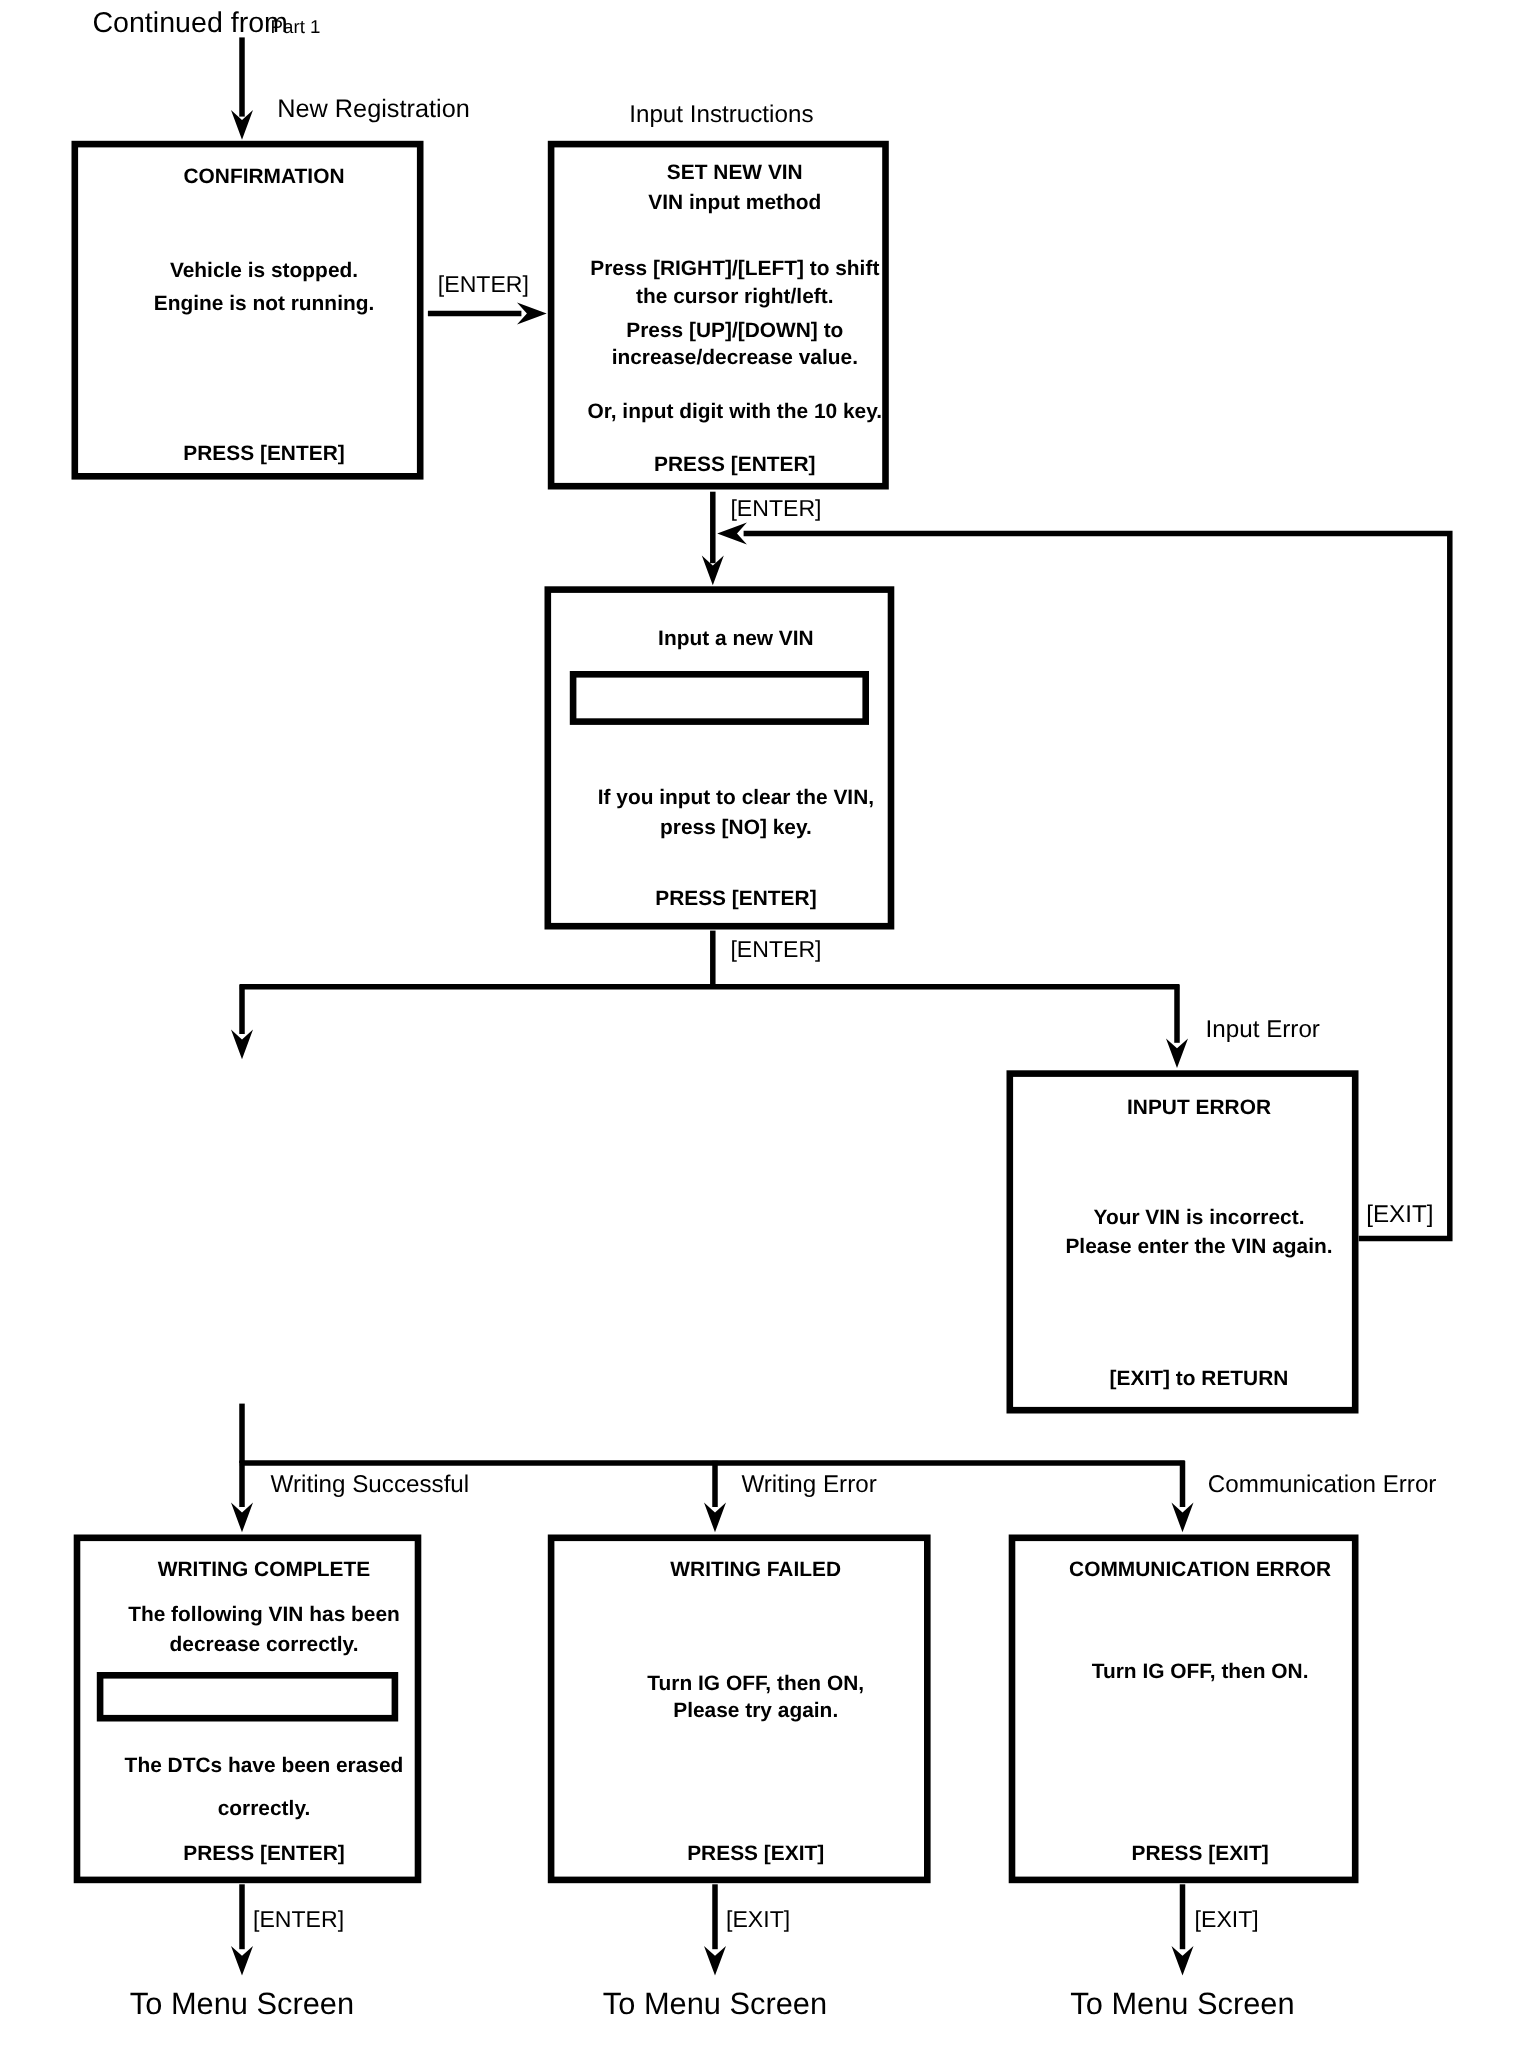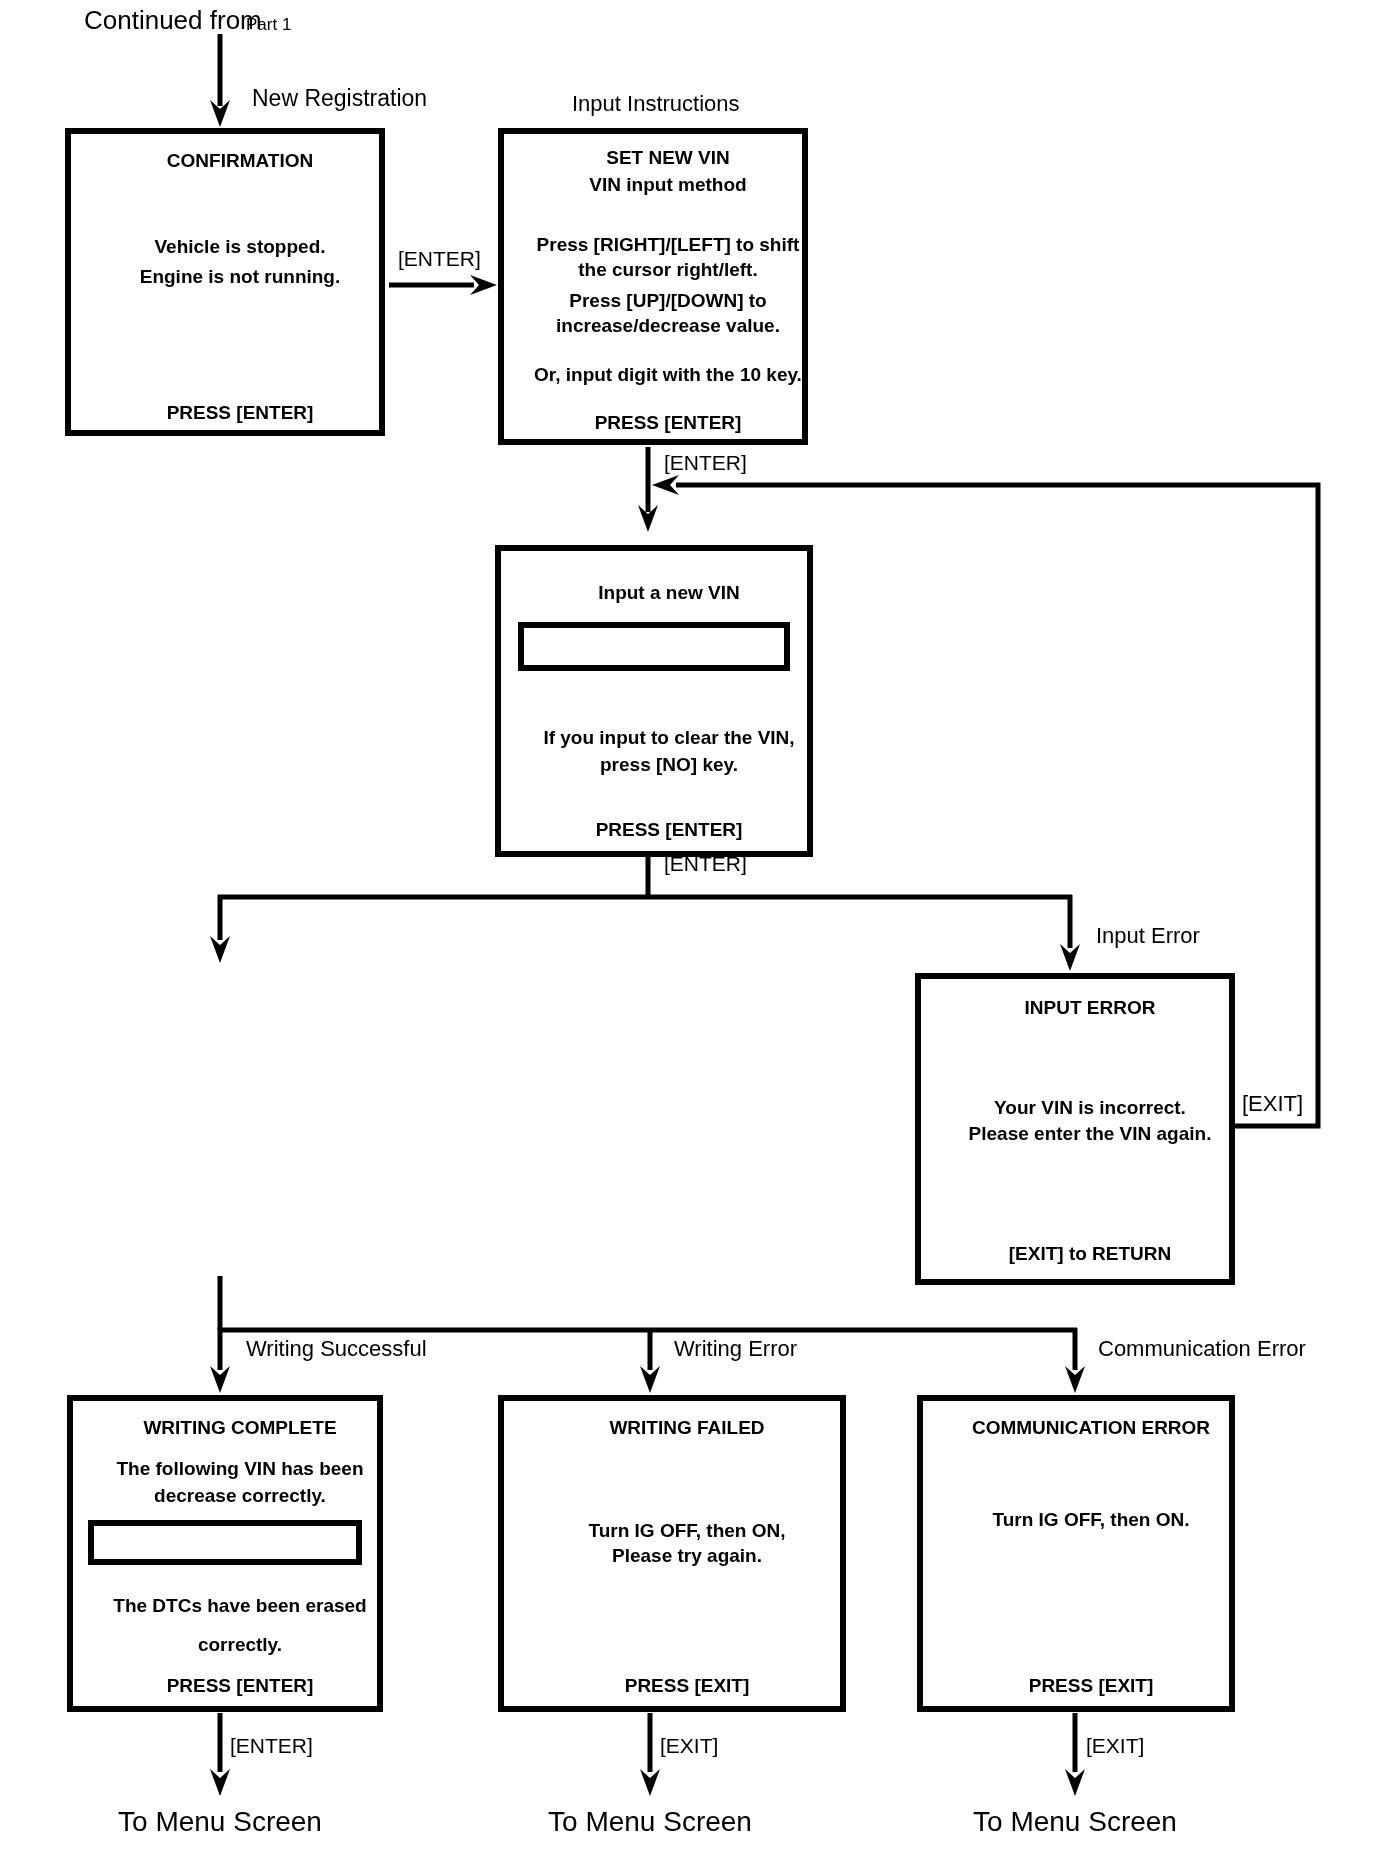--- a/index.html
+++ b/index.html
@@ -75,21 +75,21 @@
     <div class="bline" style="top:100px;">Press [RIGHT]/[LEFT] to shift</div>
     <div class="bline" style="top:125px;">the cursor right/left.</div>
     <div class="bline" style="top:156px;">Press [UP]/[DOWN] to</div>
     <div class="bline" style="top:181px;">increase/decrease value.</div>
     <div class="bline" style="top:230px;">Or, input digit with the 10 key.</div>
     <div class="bline" style="top:278px;">PRESS [ENTER]</div>
   </div>
 
   <div class="flow-label" style="left:664px; top:451px;">[ENTER]</div>
 
-  <div class="screen-box" style="left:495px; top:533px; width:318px; height:312px;margin-top:12px;">
+  <div class="screen-box" style="left:495px; top:533px; width:318px; height:312px;">
     <div class="bline" style="top:31px;">Input a new VIN</div>
     <div class="vin-field bline center-flex" style="left:17px; top:71px; width:272px; height:49px;"></div>
     <div class="bline" style="top:176px;">If you input to clear the VIN,</div>
     <div class="bline" style="top:203px;">press [NO] key.</div>
     <div class="bline" style="top:268px;">PRESS [ENTER]</div>
   </div>
 
   <div class="flow-label" style="left:664px; top:852px;">[ENTER]</div>
 
 

